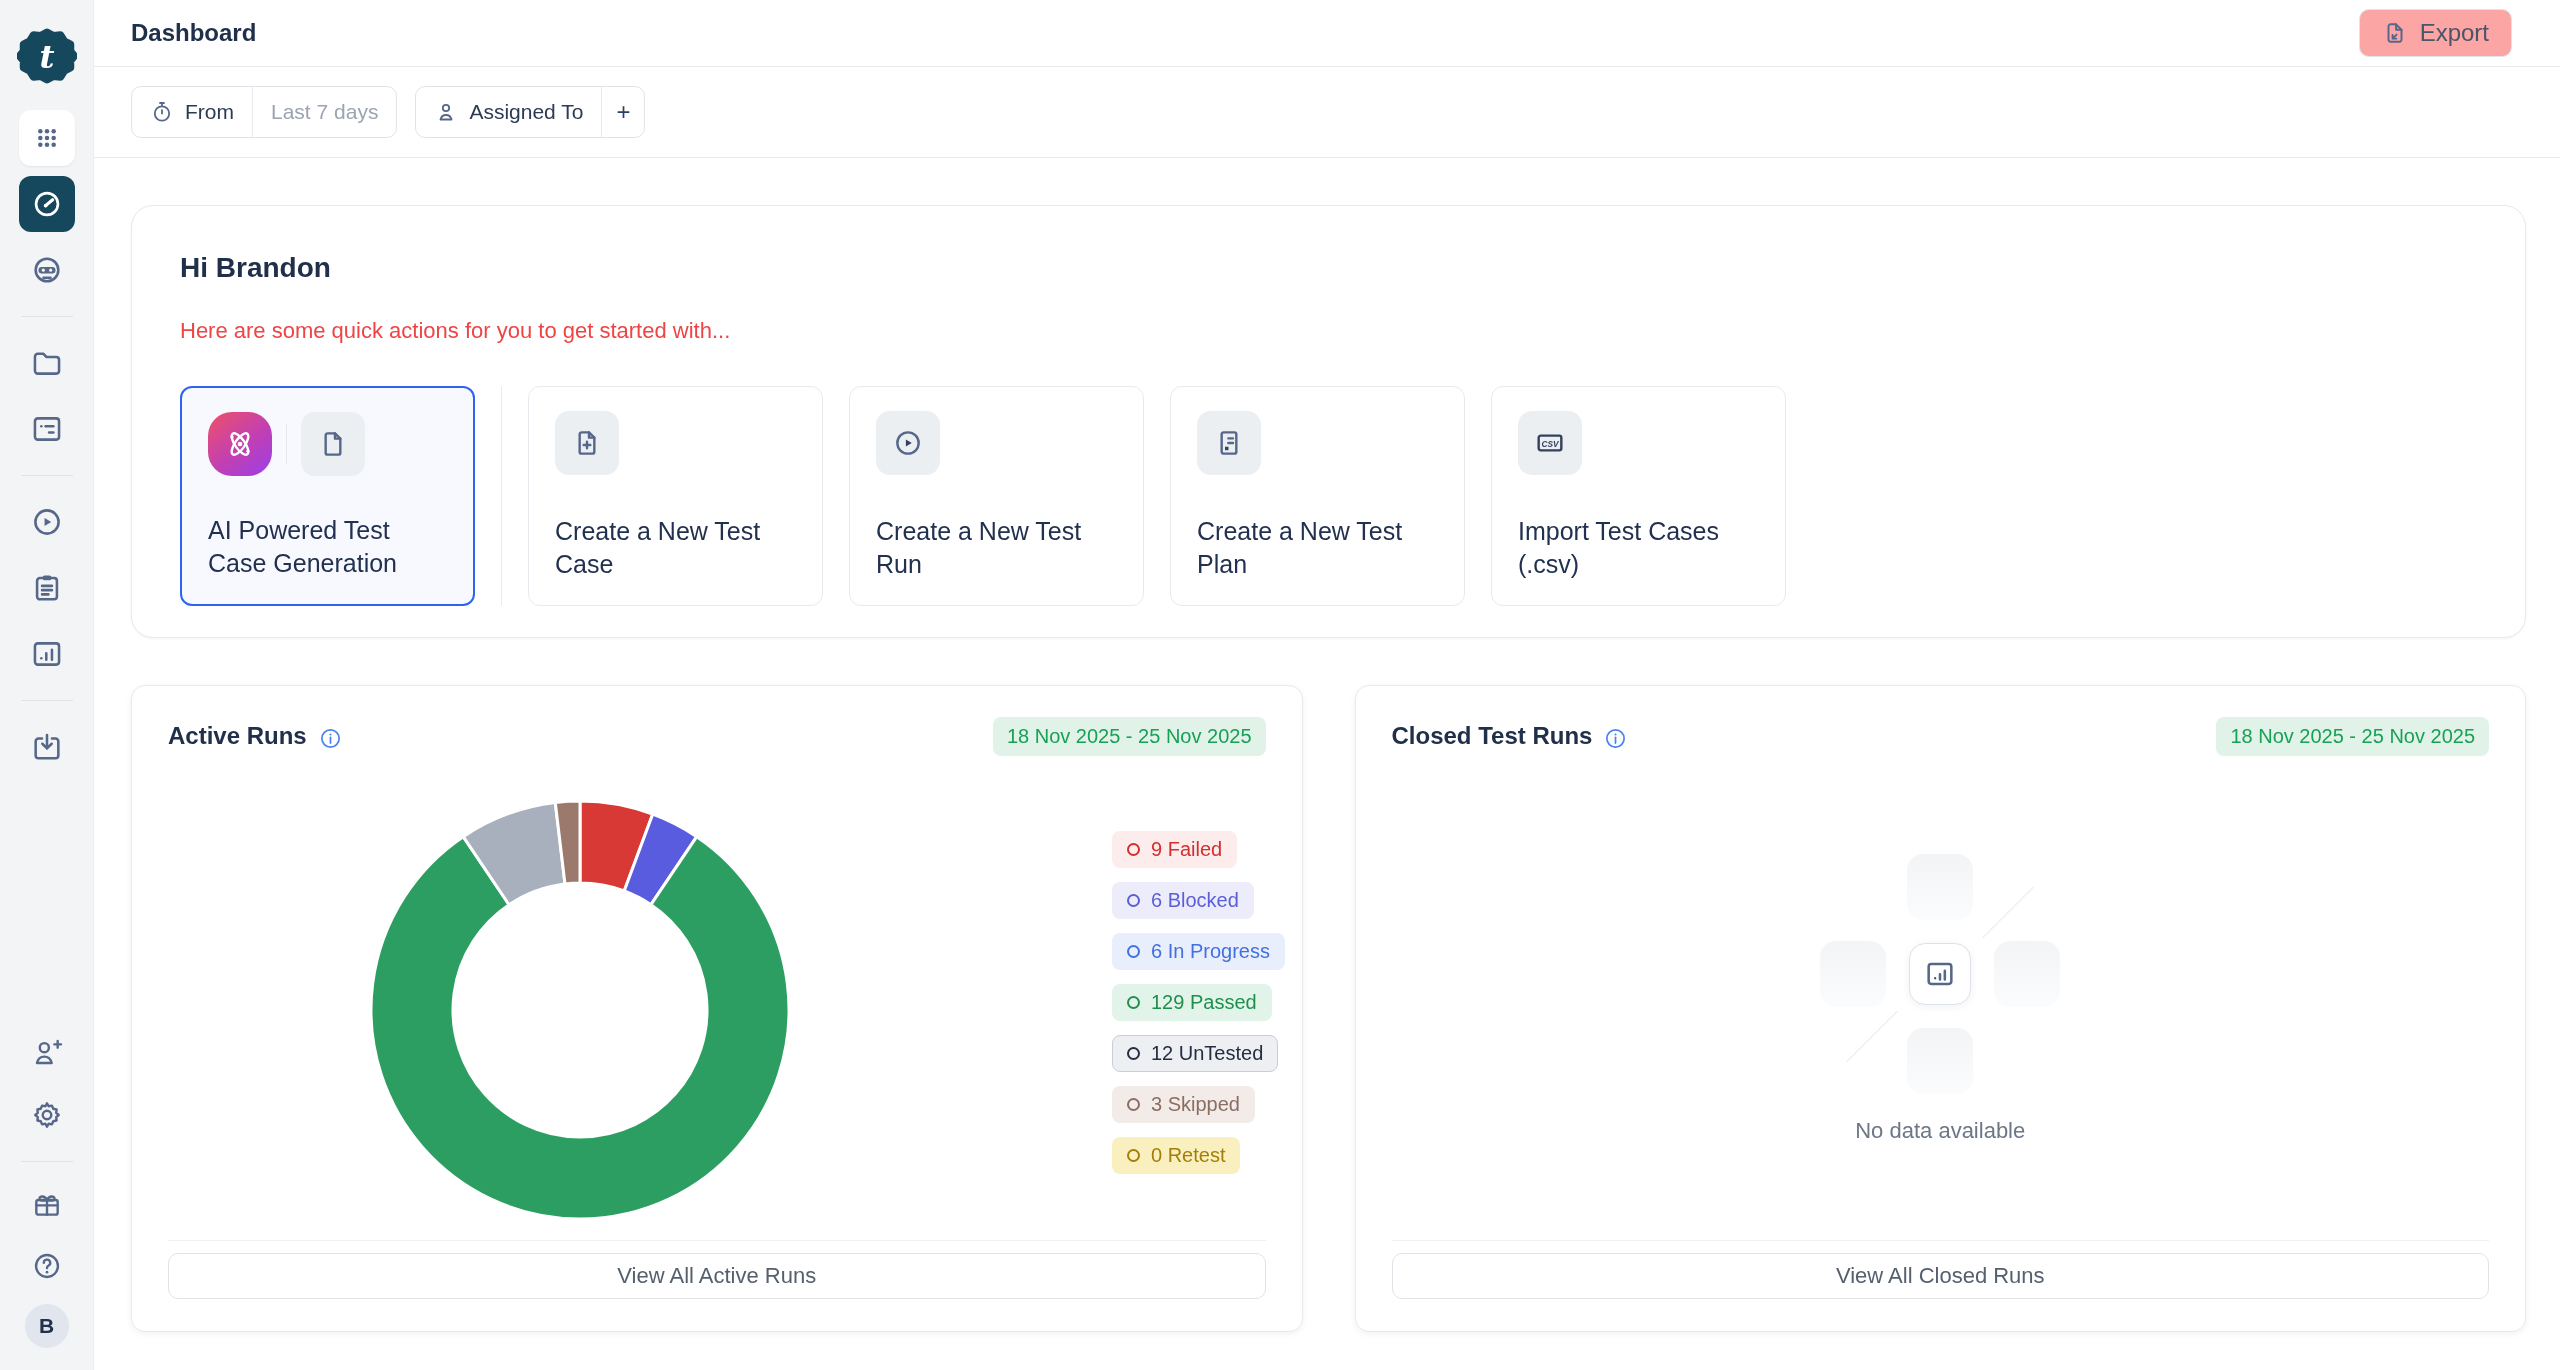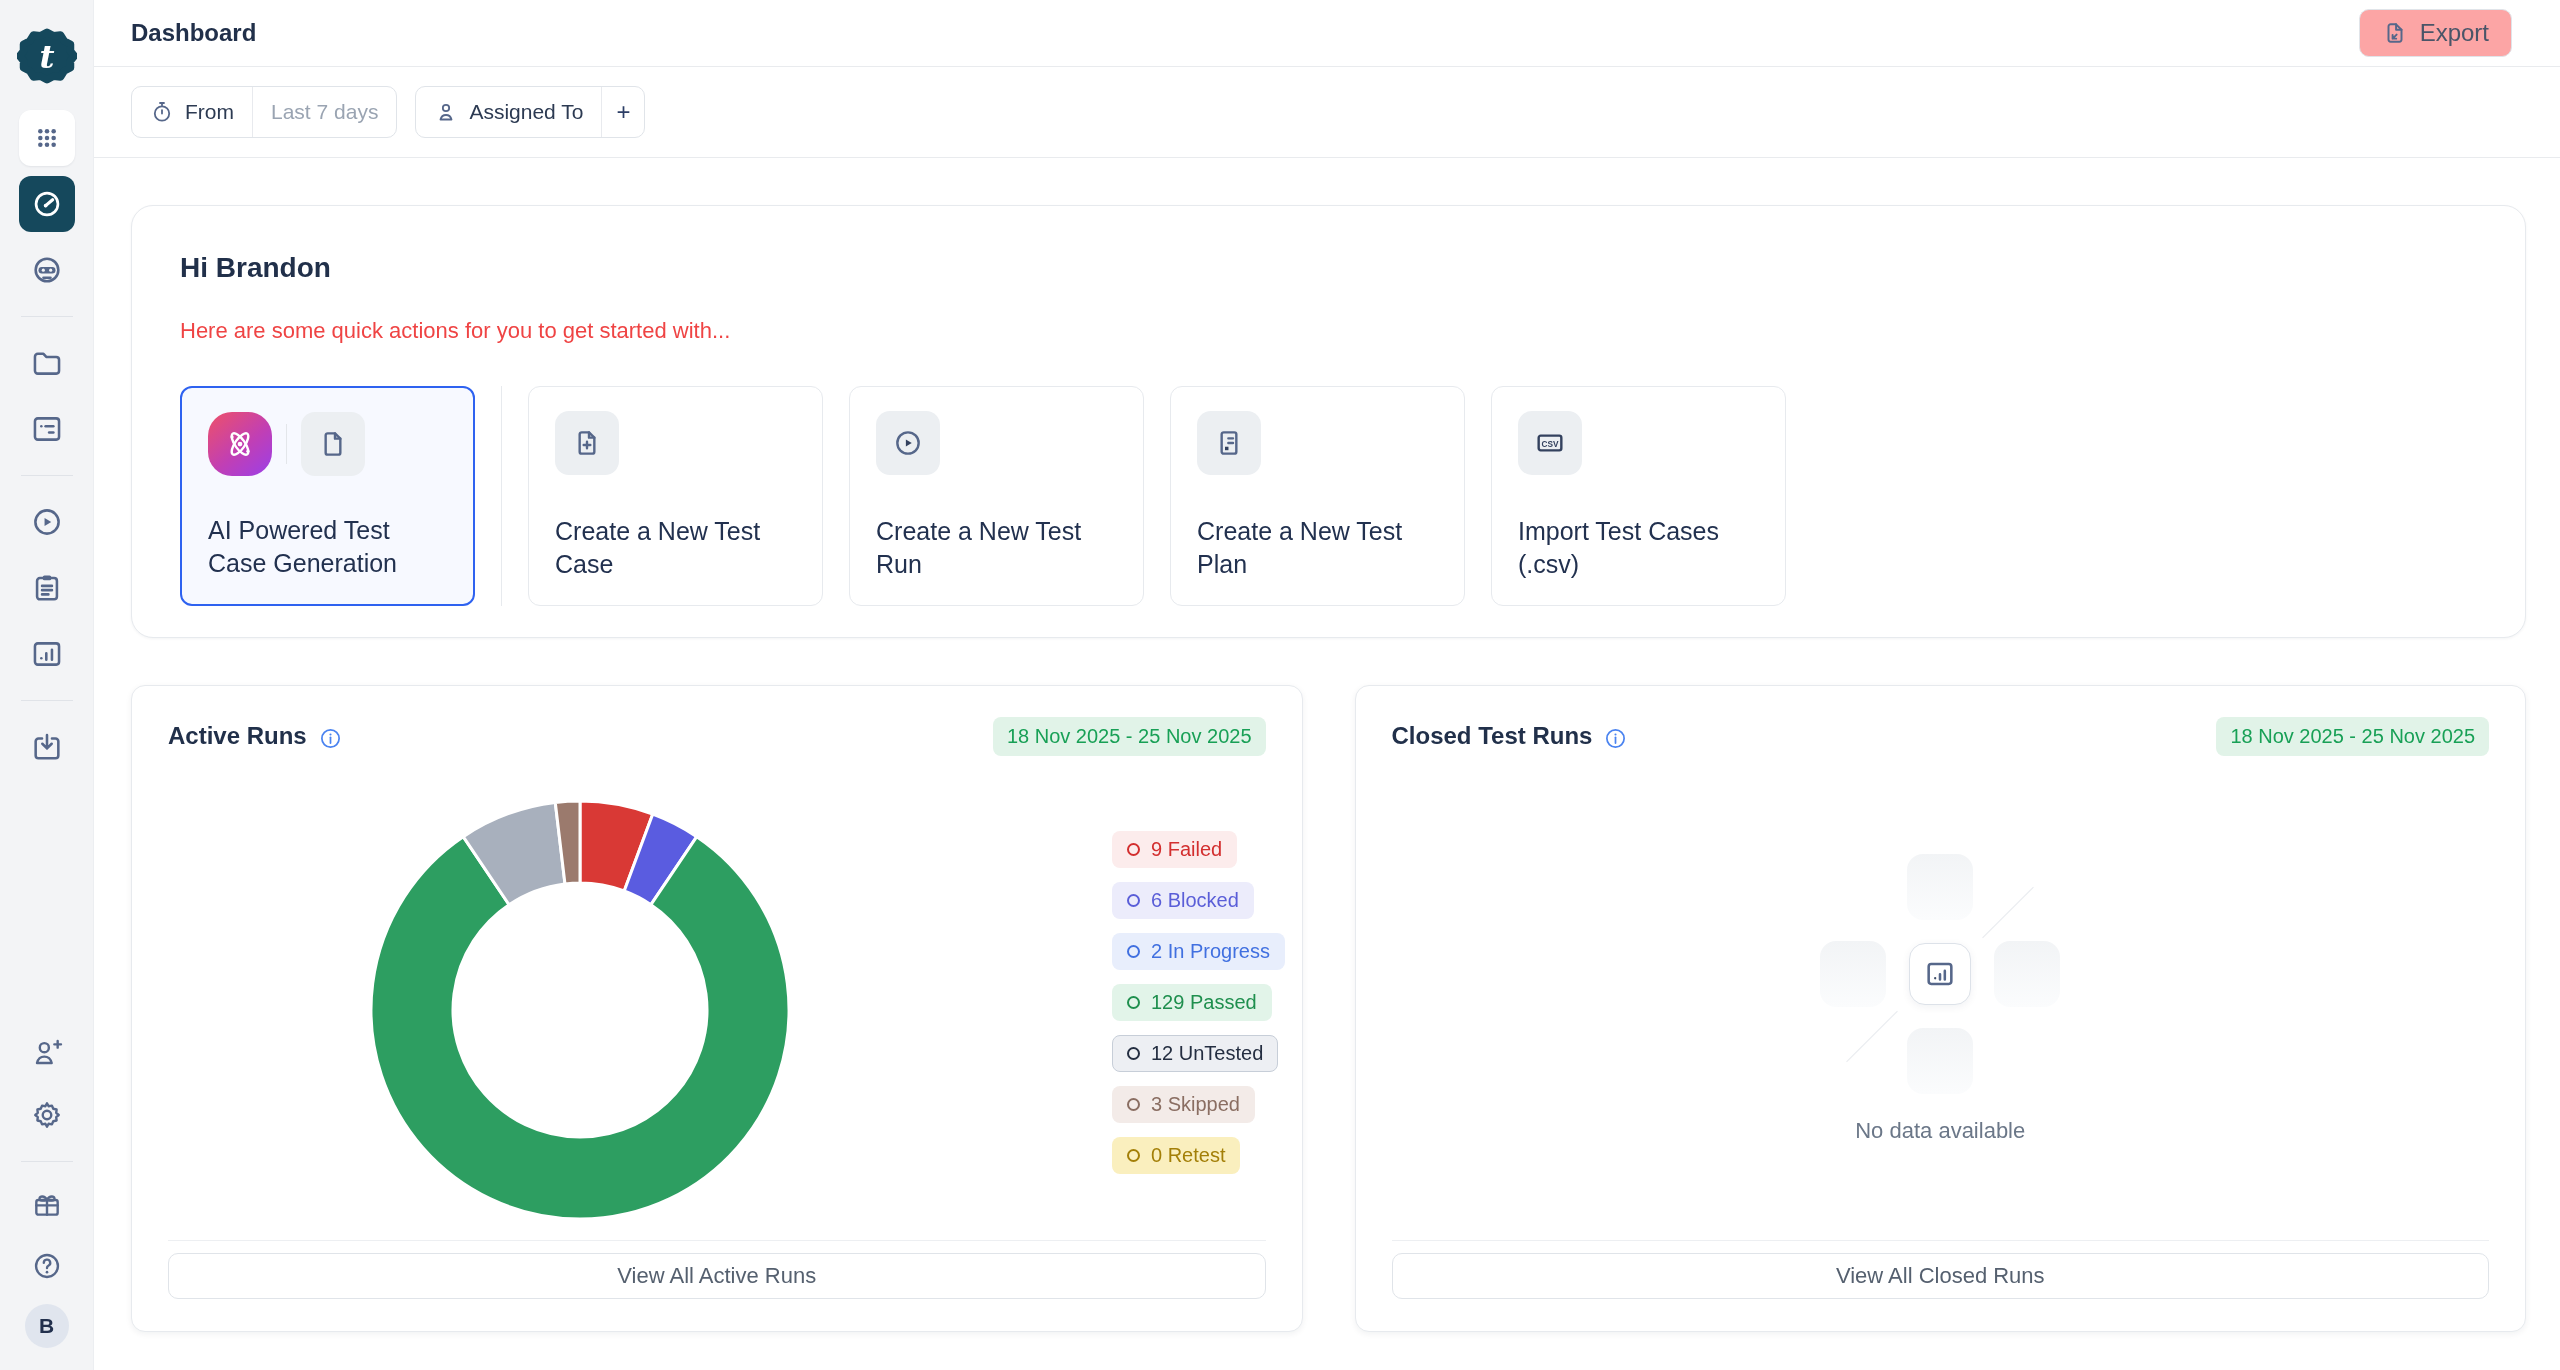--- a/index.html
+++ b/index.html
@@ -44,21 +44,21 @@
   
   .greeting-card { height:433px; border:1px solid #e7eaee; border-radius:22px; background:#fff;
                    box-shadow:0 1px 3px rgba(20,30,55,.05); padding:46px 48px; }
   .greet-title { font-size:28px; font-weight:700; color:#21304a; margin-bottom:12px; }
   .greet-sub { font-size:22px; color:#ef4444;margin-top:34px; }
   .actions-row { display:flex; align-items:stretch; margin-top:42px; }
   .action-card { width:295px; height:220px; border:1px solid #e7eaee; border-radius:12px; background:#fff;
                  padding:24px 26px; display:flex; flex-direction:column; cursor:pointer; margin-right:26px; }
   .action-card.highlight { border:2px solid #2e62f0; background:#f7f9ff; margin-right:0; }
   .actions-vr { width:1px; background:#e7eaee; margin:0 26px; }
-  .icon-row { display:flex; align-items:center; gap:14px; }
+  .icon-row { display:flex; align-items:center; gap:14px;font-style:italic; }
   .icon-sq { width:64px; height:64px; border-radius:14px; background:#eceff2;
              display:flex; align-items:center; justify-content:center; }
   .ai-badge { width:64px; height:64px; border-radius:24px;
               background:linear-gradient(140deg,#ee5168 0%,#c13fb4 55%,#9b3fe8 100%);
               display:flex; align-items:center; justify-content:center; }
   .mini-vr { width:1px; height:40px; background:#e3e6ea; }
   .action-label { margin-top:auto; font-size:25px; line-height:1.32; color:#22314f; font-weight:500; }
 
   
   .stats-row { display:flex; gap:52px; margin-top:47px; }
@@ -376,21 +376,21 @@
             <div class="legend-pill" style="background: rgb(252, 236, 236); color: rgb(211, 47, 47); border-color: transparent;">
               <span class="legend-dot" style="border-color: rgb(211, 47, 47);"></span>
               <span>9 Failed</span>
             </div>
             <div class="legend-pill" style="background: rgb(236, 236, 251); color: rgb(90, 94, 216); border-color: transparent;">
               <span class="legend-dot" style="border-color: rgb(90, 94, 216);"></span>
               <span>6 Blocked</span>
             </div>
             <div class="legend-pill" style="background: rgb(232, 238, 252); color: rgb(65, 112, 224); border-color: transparent;">
               <span class="legend-dot" style="border-color: rgb(65, 112, 224);"></span>
-              <span>2 In Progress</span>
+              <span>6 In Progress</span>
             </div>
             <div class="legend-pill" style="background: rgb(226, 244, 233); color: rgb(31, 143, 78); border-color: transparent;">
               <span class="legend-dot" style="border-color: rgb(31, 143, 78);"></span>
               <span>129 Passed</span>
             </div>
             <div class="legend-pill" style="background: rgb(237, 239, 243); color: rgb(36, 46, 65); border-color: rgb(199, 206, 216);">
               <span class="legend-dot" style="border-color: rgb(36, 46, 65);"></span>
               <span>12 UnTested</span>
             </div>
             <div class="legend-pill" style="background: rgb(243, 235, 232); color: rgb(138, 110, 98); border-color: transparent;">

